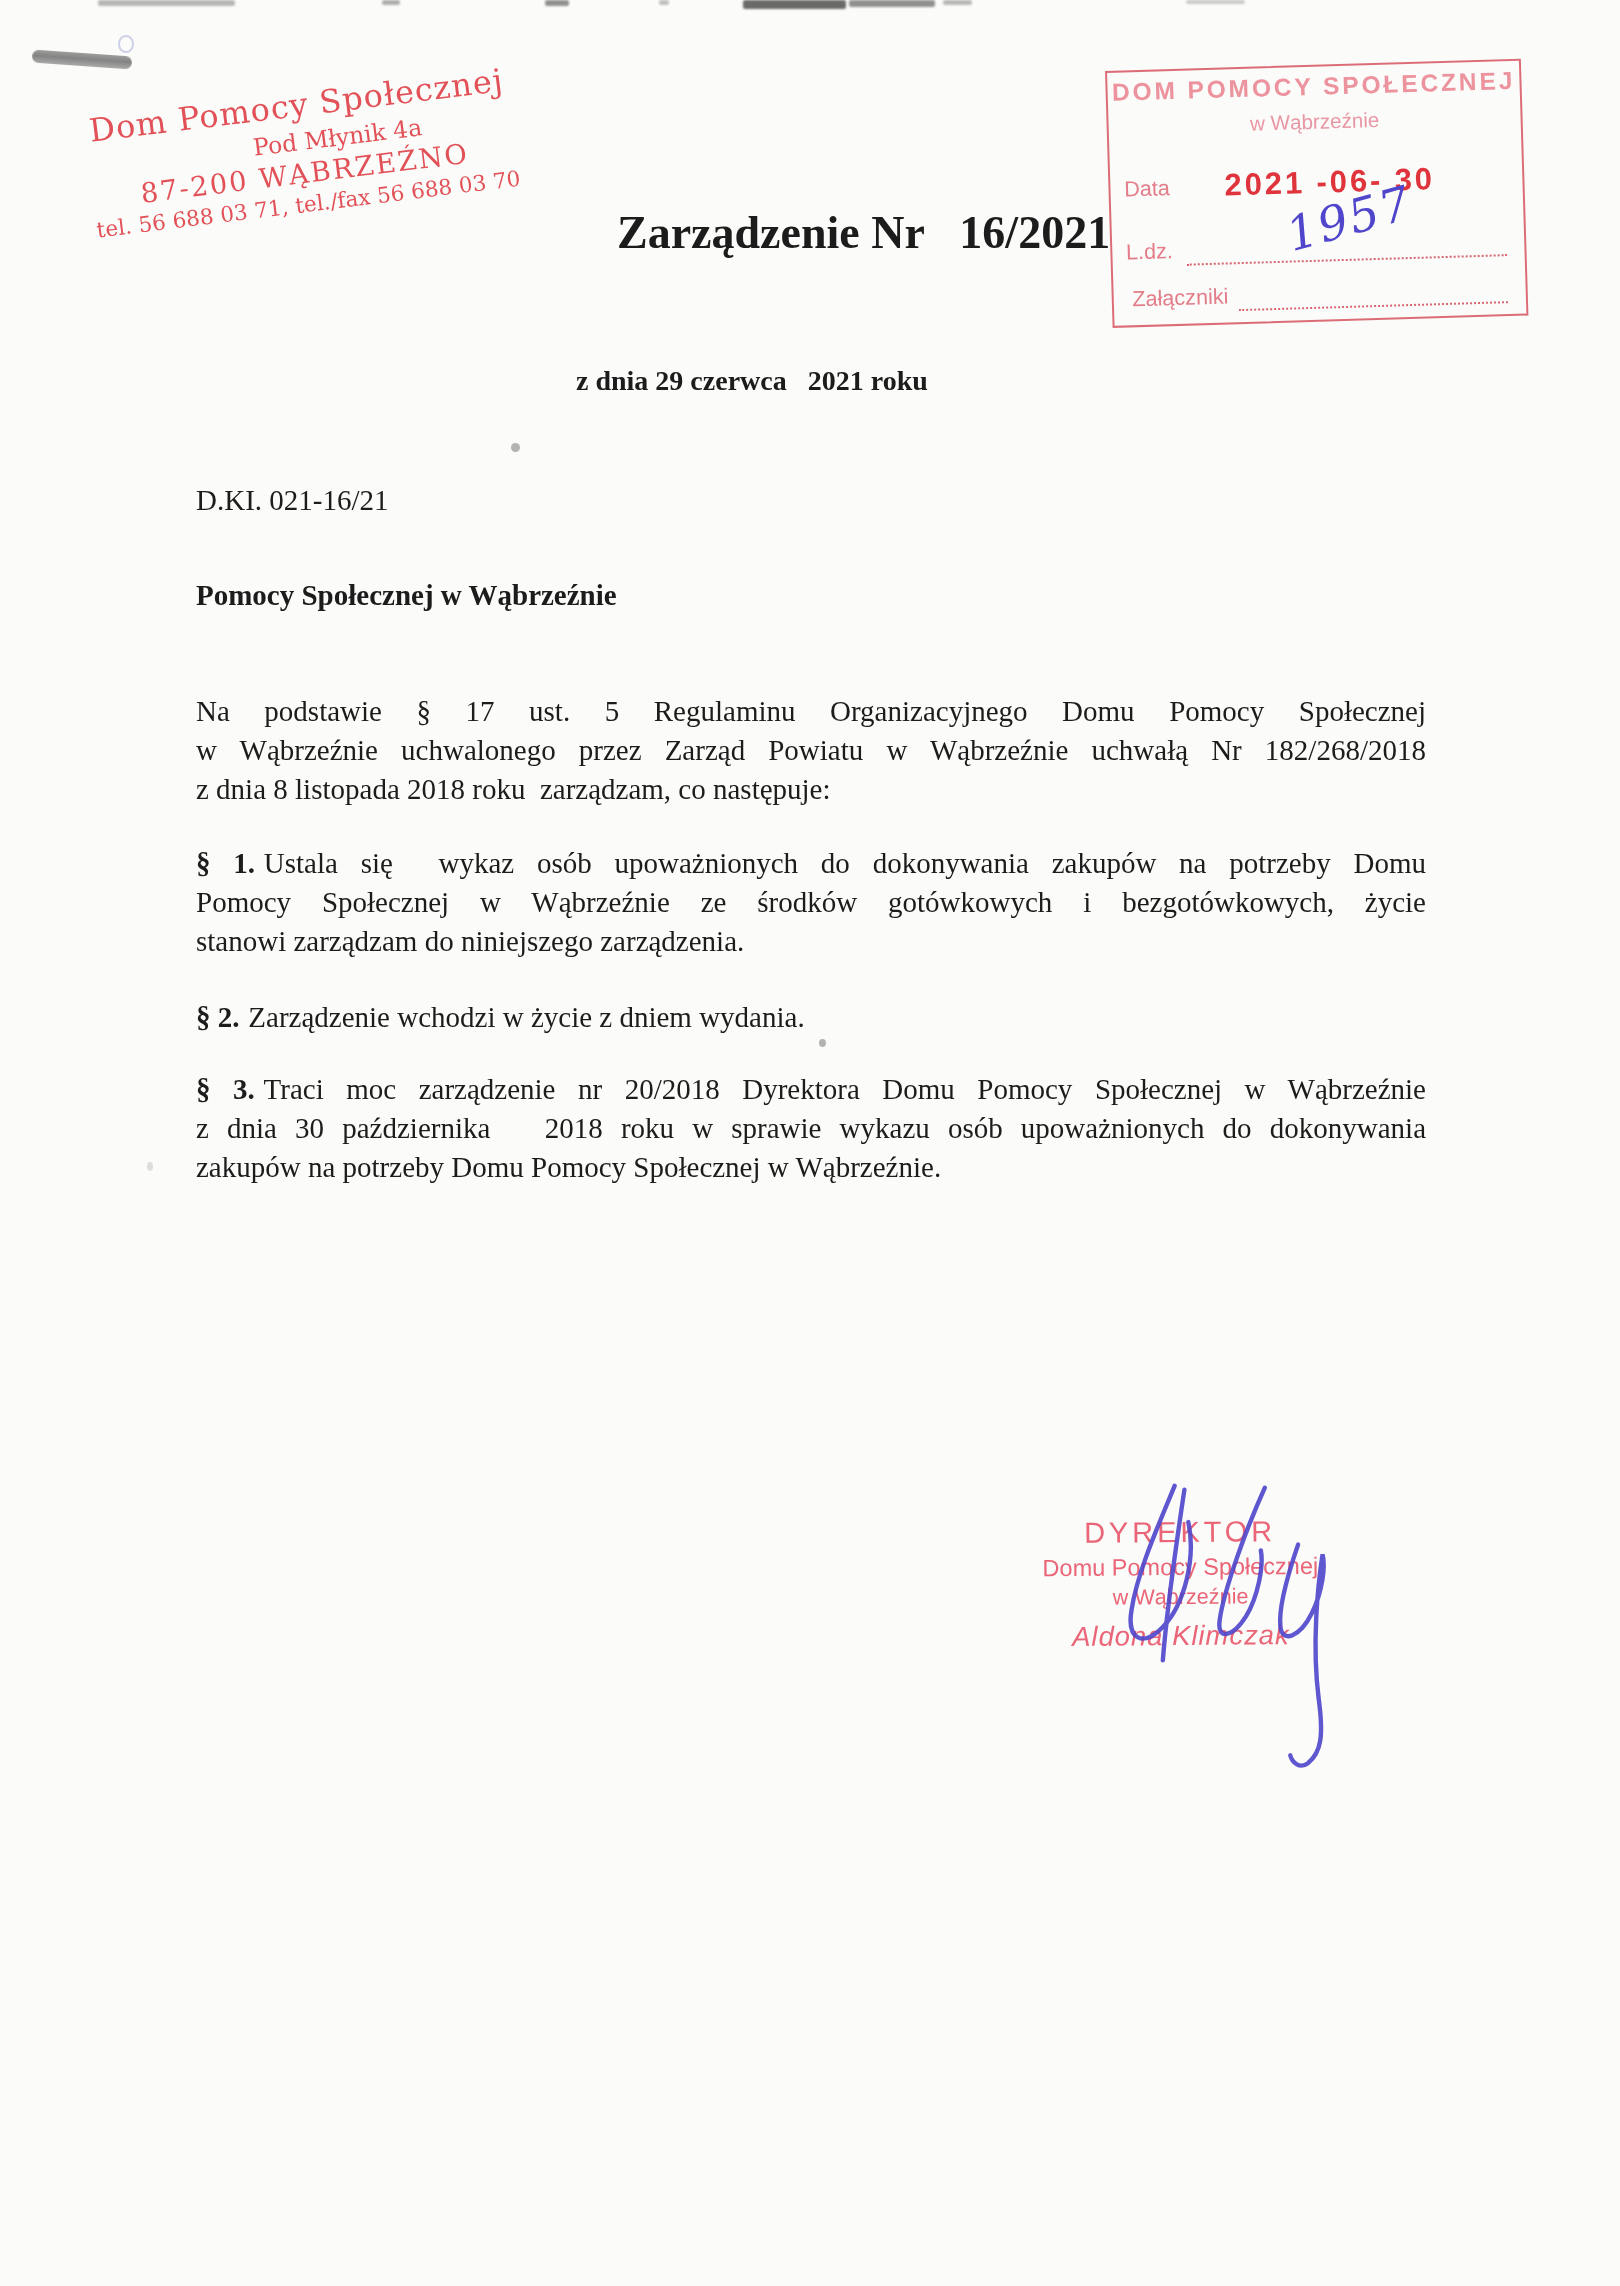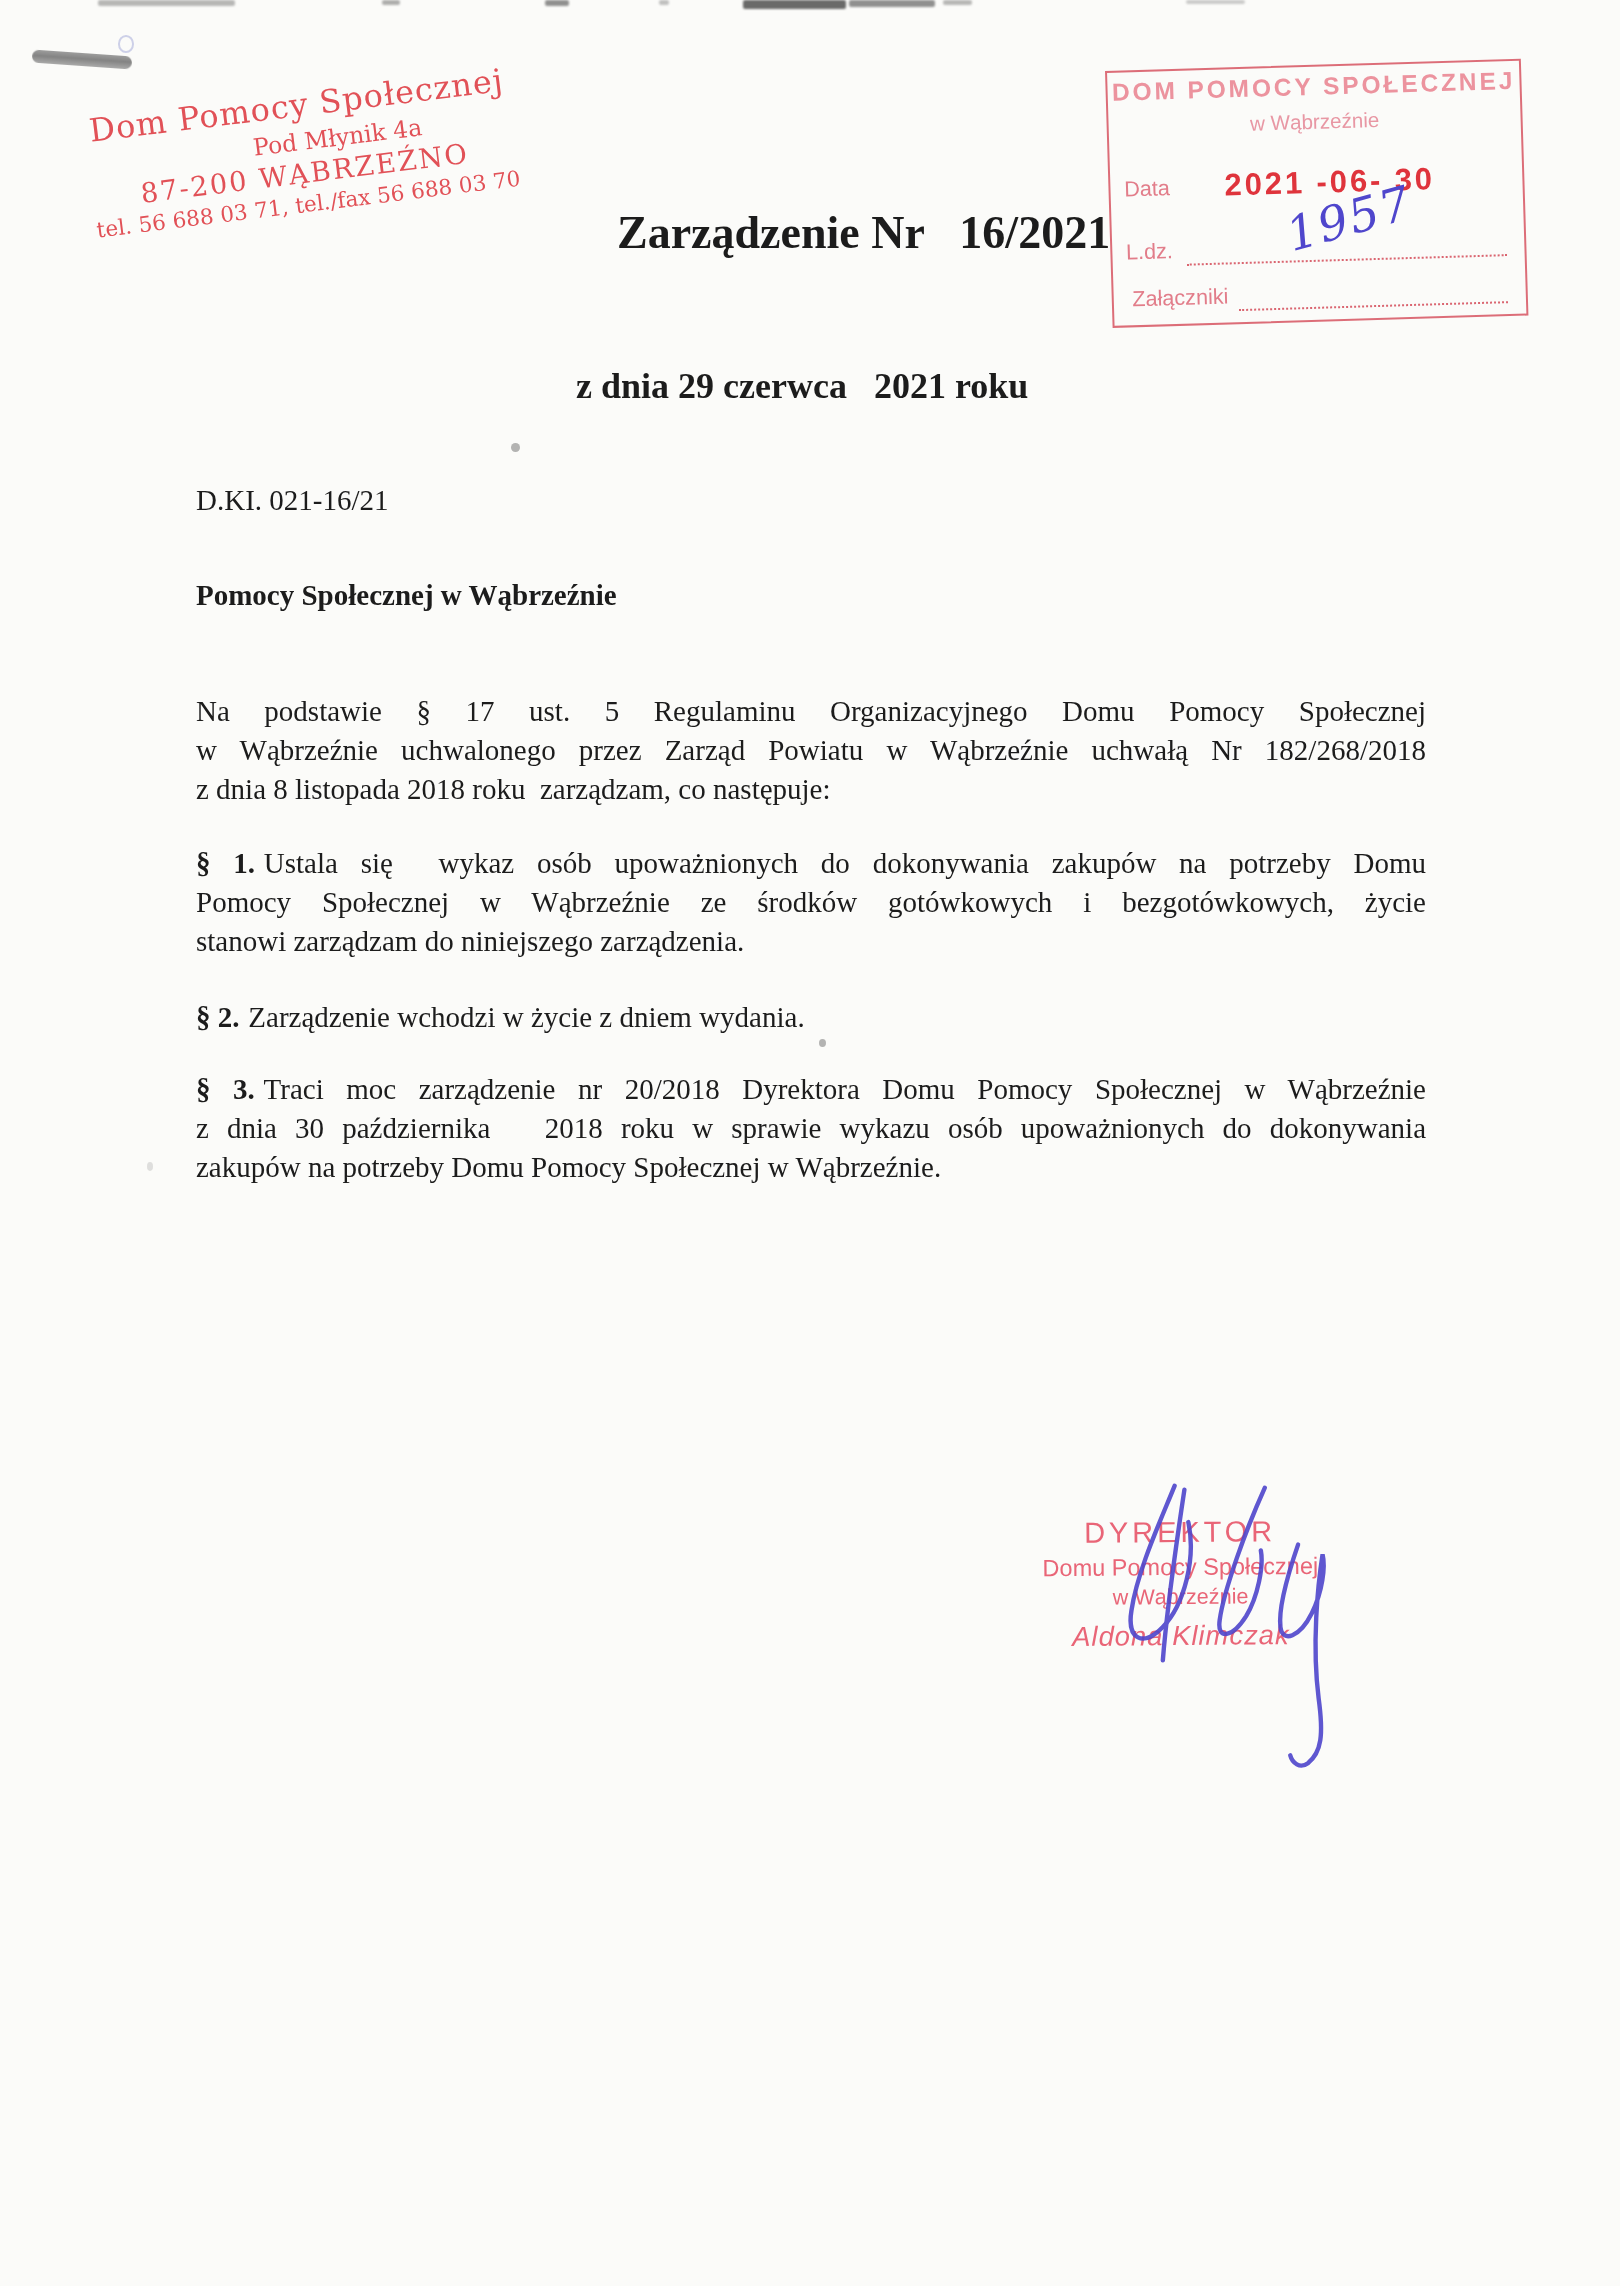--- a/index.html
+++ b/index.html
@@ -49,21 +49,21 @@
   .stamp-box .lbl{position:absolute;font-size:21.6px;color:rgba(224,118,132,.95);}
   .stamp-box .date-val{position:absolute;left:114px;top:98px;font-size:31px;font-weight:700;
     letter-spacing:2.9px;color:#df343c;}
   .dotline{position:absolute;border-bottom:2.9px dotted rgba(212,74,88,.85);height:23.5px;}
   .handnum{position:absolute;left:174px;top:125px;font-family:"DejaVu Serif",serif;
     font-style:italic;font-size:47px;color:#4f46cc;transform:rotate(-14deg);
     letter-spacing:2px;z-index:5;}
   
   .h1{left:617px;top:206px;font-size:46px;font-weight:700;z-index:3;}
   .h2{left:431px;top:287px;font-size:35px;font-weight:700;z-index:3;}
-  .h3{left:576px;top:365px;font-size:36px;font-weight:700;z-index:3;}
+  .h3{left:576px;top:365px;font-size:28px;font-weight:700;z-index:3;}
   .ref{left:196px;top:484px;font-size:29px;z-index:3;}
   
   .para{position:absolute;left:196px;width:1230px;font-size:29px;line-height:39px;z-index:3;}
   .para .line{text-align:justify;text-align-last:justify;}
   .para .line.last{text-align-last:left;}
   .para.bold{font-weight:700;}
   .par-label{font-weight:700;margin-right:8.8px;}
   .subject{top:576px;}
   .basis{top:692px;}
   .par1{top:844px;}

